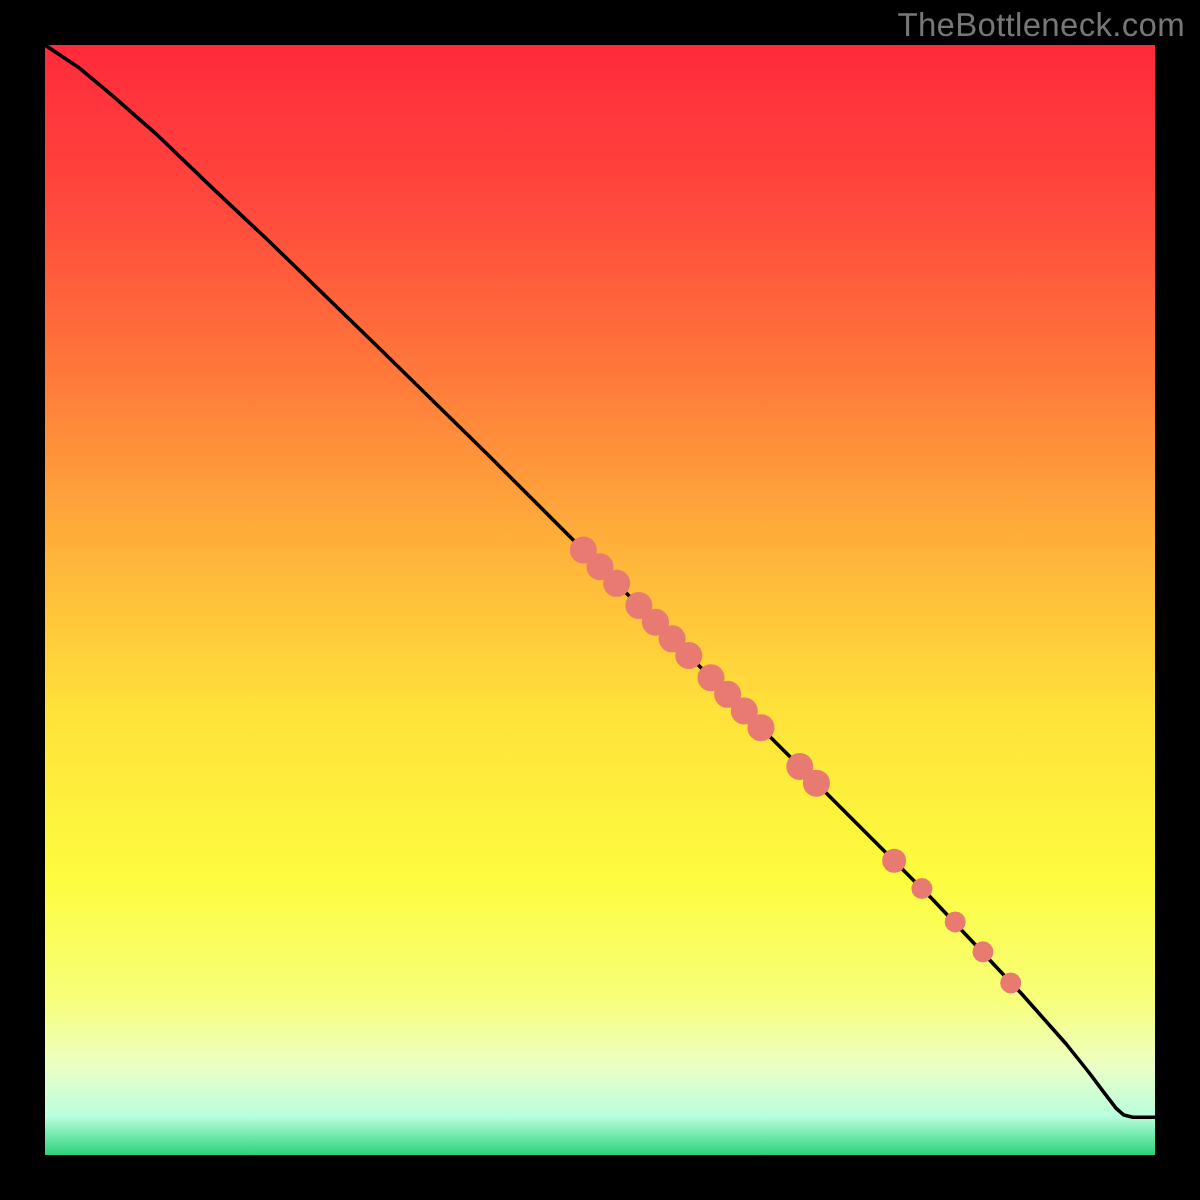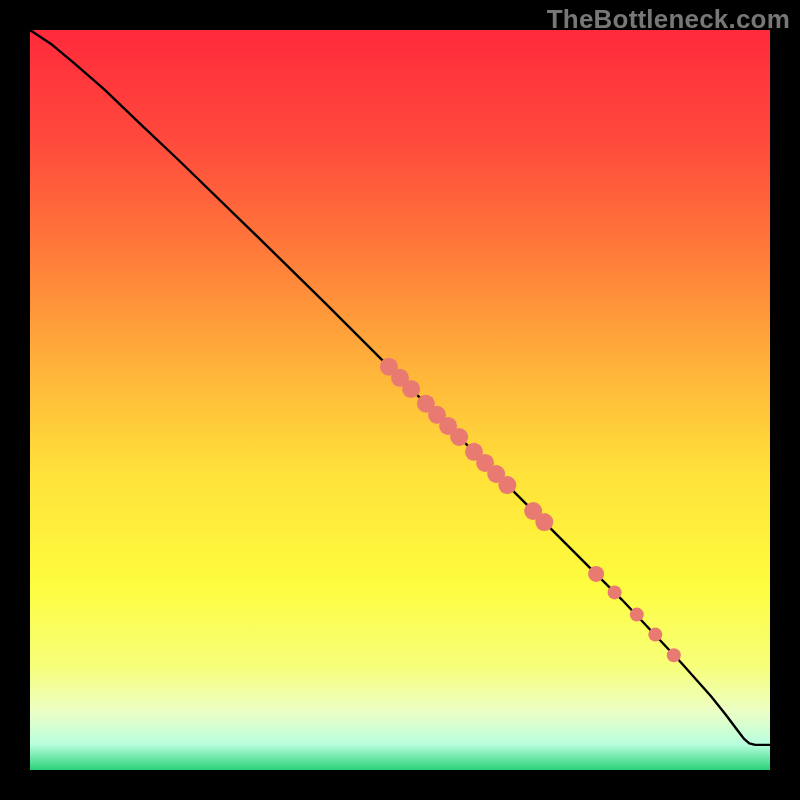--- a/index.html
+++ b/index.html
@@ -23,22 +23,22 @@
     top: 30px;
     width: 740px;
     height: 740px;
   }
   svg { display: block; }
   .watermark {
     position: absolute;
     top: 4px;
     right: 10px;
     color: #777;
-    font-size: 26px;
-    font-weight: 700;
+    font-size: 22px;
+    font-weight: 400;
     letter-spacing: 0.2px;
     user-select: none;
   }
 </style>
 </head>
 <body>
 
 <div class="stage">
   <div class="watermark">TheBottleneck.com</div>
   <div class="plot">

